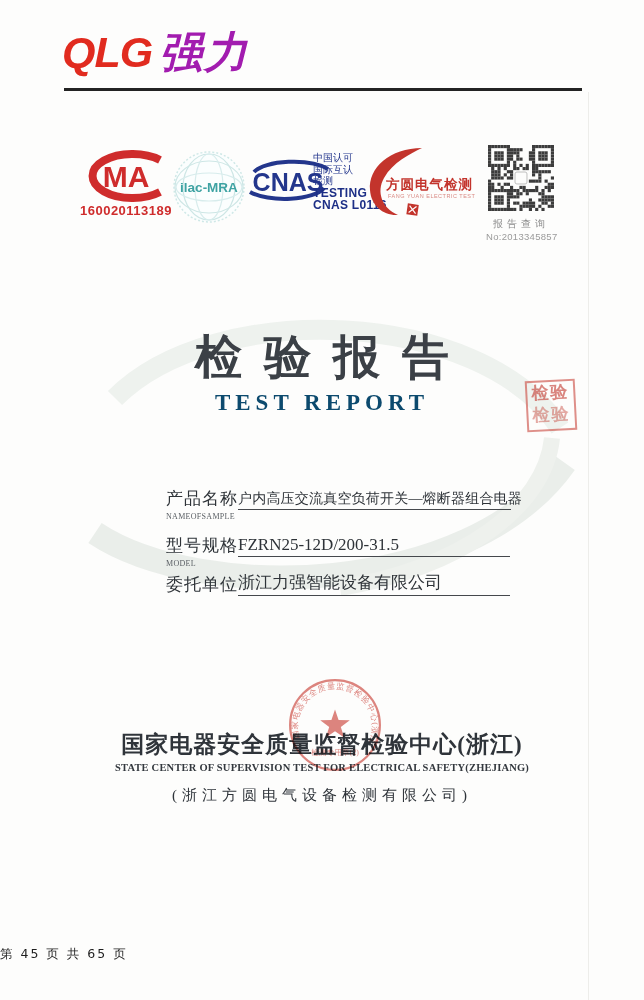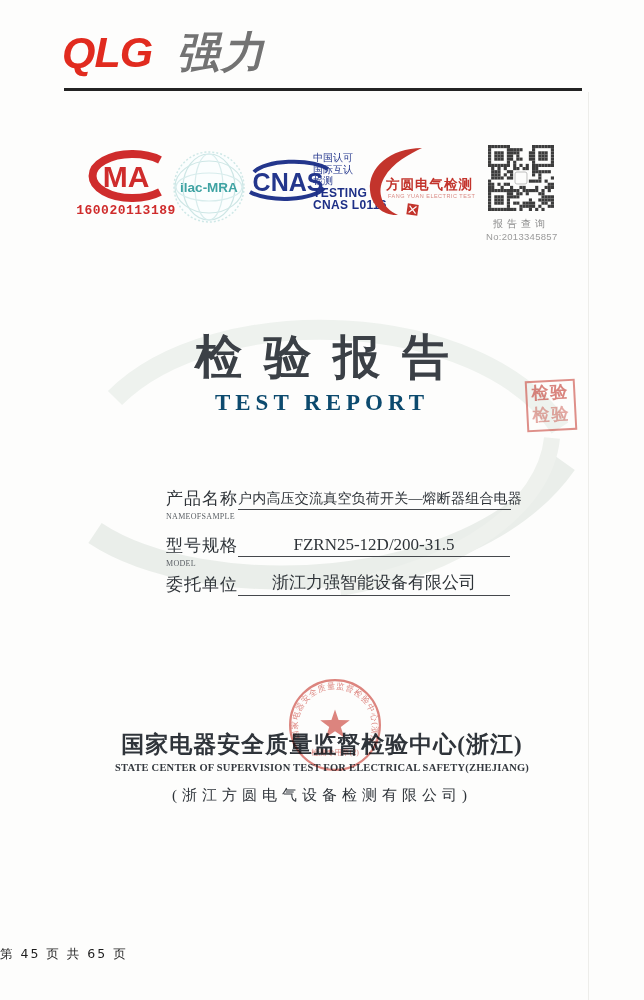--- a/index.html
+++ b/index.html
@@ -4,30 +4,30 @@
 <style>
   html,body{margin:0;padding:0;background:#ffffff;}
   .page{position:relative;width:644px;height:1000px;background:#fdfdfc;overflow:hidden;
         font-family:"Liberation Serif","DejaVu Serif",serif;color:#383e45;}
   .abs{position:absolute;}
 
   
   .brand{left:62px;top:24px;font-family:"Liberation Sans","DejaVu Sans",sans-serif;
          font-style:italic;font-weight:900;font-size:43px;letter-spacing:-1px;white-space:nowrap;}
   .brand-qlg{color:#e12b1f;}
-  .brand-cn{color:#737373;margin-left:24px;letter-spacing:2px;}
+  .brand-cn{color:#a21caf;margin-left:7px;letter-spacing:2px;}
   .rule{left:64px;top:88px;width:518px;height:3px;background:#232323;}
   .page-edge{left:588px;top:92px;width:1px;height:908px;background:#ededea;}
 
   
   .watermark{left:40px;top:268px;opacity:1;pointer-events:none;}
 
   
   .cma{left:76px;top:150px;width:100px;text-align:center;}
-  .cma-num{font-family:Liberation Mono, monospace;font-weight:700;
+  .cma-num{font-family:Liberation Sans, sans-serif;font-weight:700;
            font-size:13px;color:#cf2c2c;letter-spacing:.5px;margin-top:-3px;}
   .ilac{left:172px;top:150px;}
   .cnas{left:244px;top:156px;}
   .cnas-col{left:313px;top:152px;font-family:"Liberation Sans","DejaVu Sans",sans-serif;
             color:#23368c;font-size:10px;line-height:11.5px;}
   .cnas-col .b{font-weight:700;color:#1d2f86;font-size:12px;line-height:12px;letter-spacing:.3px;}
   .fy{left:362px;top:146px;width:110px;height:80px;}
   .fy-name{position:absolute;left:24px;top:30px;color:#c3342c;font-weight:700;font-size:13.5px;
            letter-spacing:1px;font-family:"Liberation Sans","DejaVu Sans",sans-serif;white-space:nowrap;}
   .fy-sub{position:absolute;left:26px;top:47px;color:#d98a84;font-size:5.5px;letter-spacing:.5px;
@@ -44,21 +44,21 @@
 
   
   .side-stamp{left:526px;top:380px;width:46px;height:47px;border:2px solid rgba(201,70,60,.6);
               transform:rotate(-3deg);overflow:hidden;color:rgba(195,60,50,.62);
               font-size:17px;font-weight:700;line-height:22px;text-align:center;letter-spacing:2px;}
   .side-stamp .dim{opacity:.7;}
 
   
   .field{left:166px;top:0;width:345px;white-space:nowrap;}
   .flabel{font-size:17px;color:#2e3338;letter-spacing:1px;vertical-align:bottom;}
-  .fline{display:inline-block;border-bottom:1.5px solid #45484c;text-align:center;
+  .fline{display:inline-block;border-bottom:1.5px solid #45484c;
          vertical-align:bottom;padding-bottom:1px;}
   .fvalue{font-size:17px;color:#2e3338;}
   .fen{font-size:8px;color:#5a5f64;letter-spacing:.3px;margin-top:2px;
        font-family:"Liberation Serif","DejaVu Serif",serif;}
   .f1 .fvalue{font-size:14px;letter-spacing:.2px;}
   .f1 .fline{width:273px;}
   .f2 .fline,.f3 .fline,.f4 .fline{width:272px;}
 
   
   .org-zh{left:0;top:729px;width:644px;text-align:center;font-size:23px;font-weight:700;

